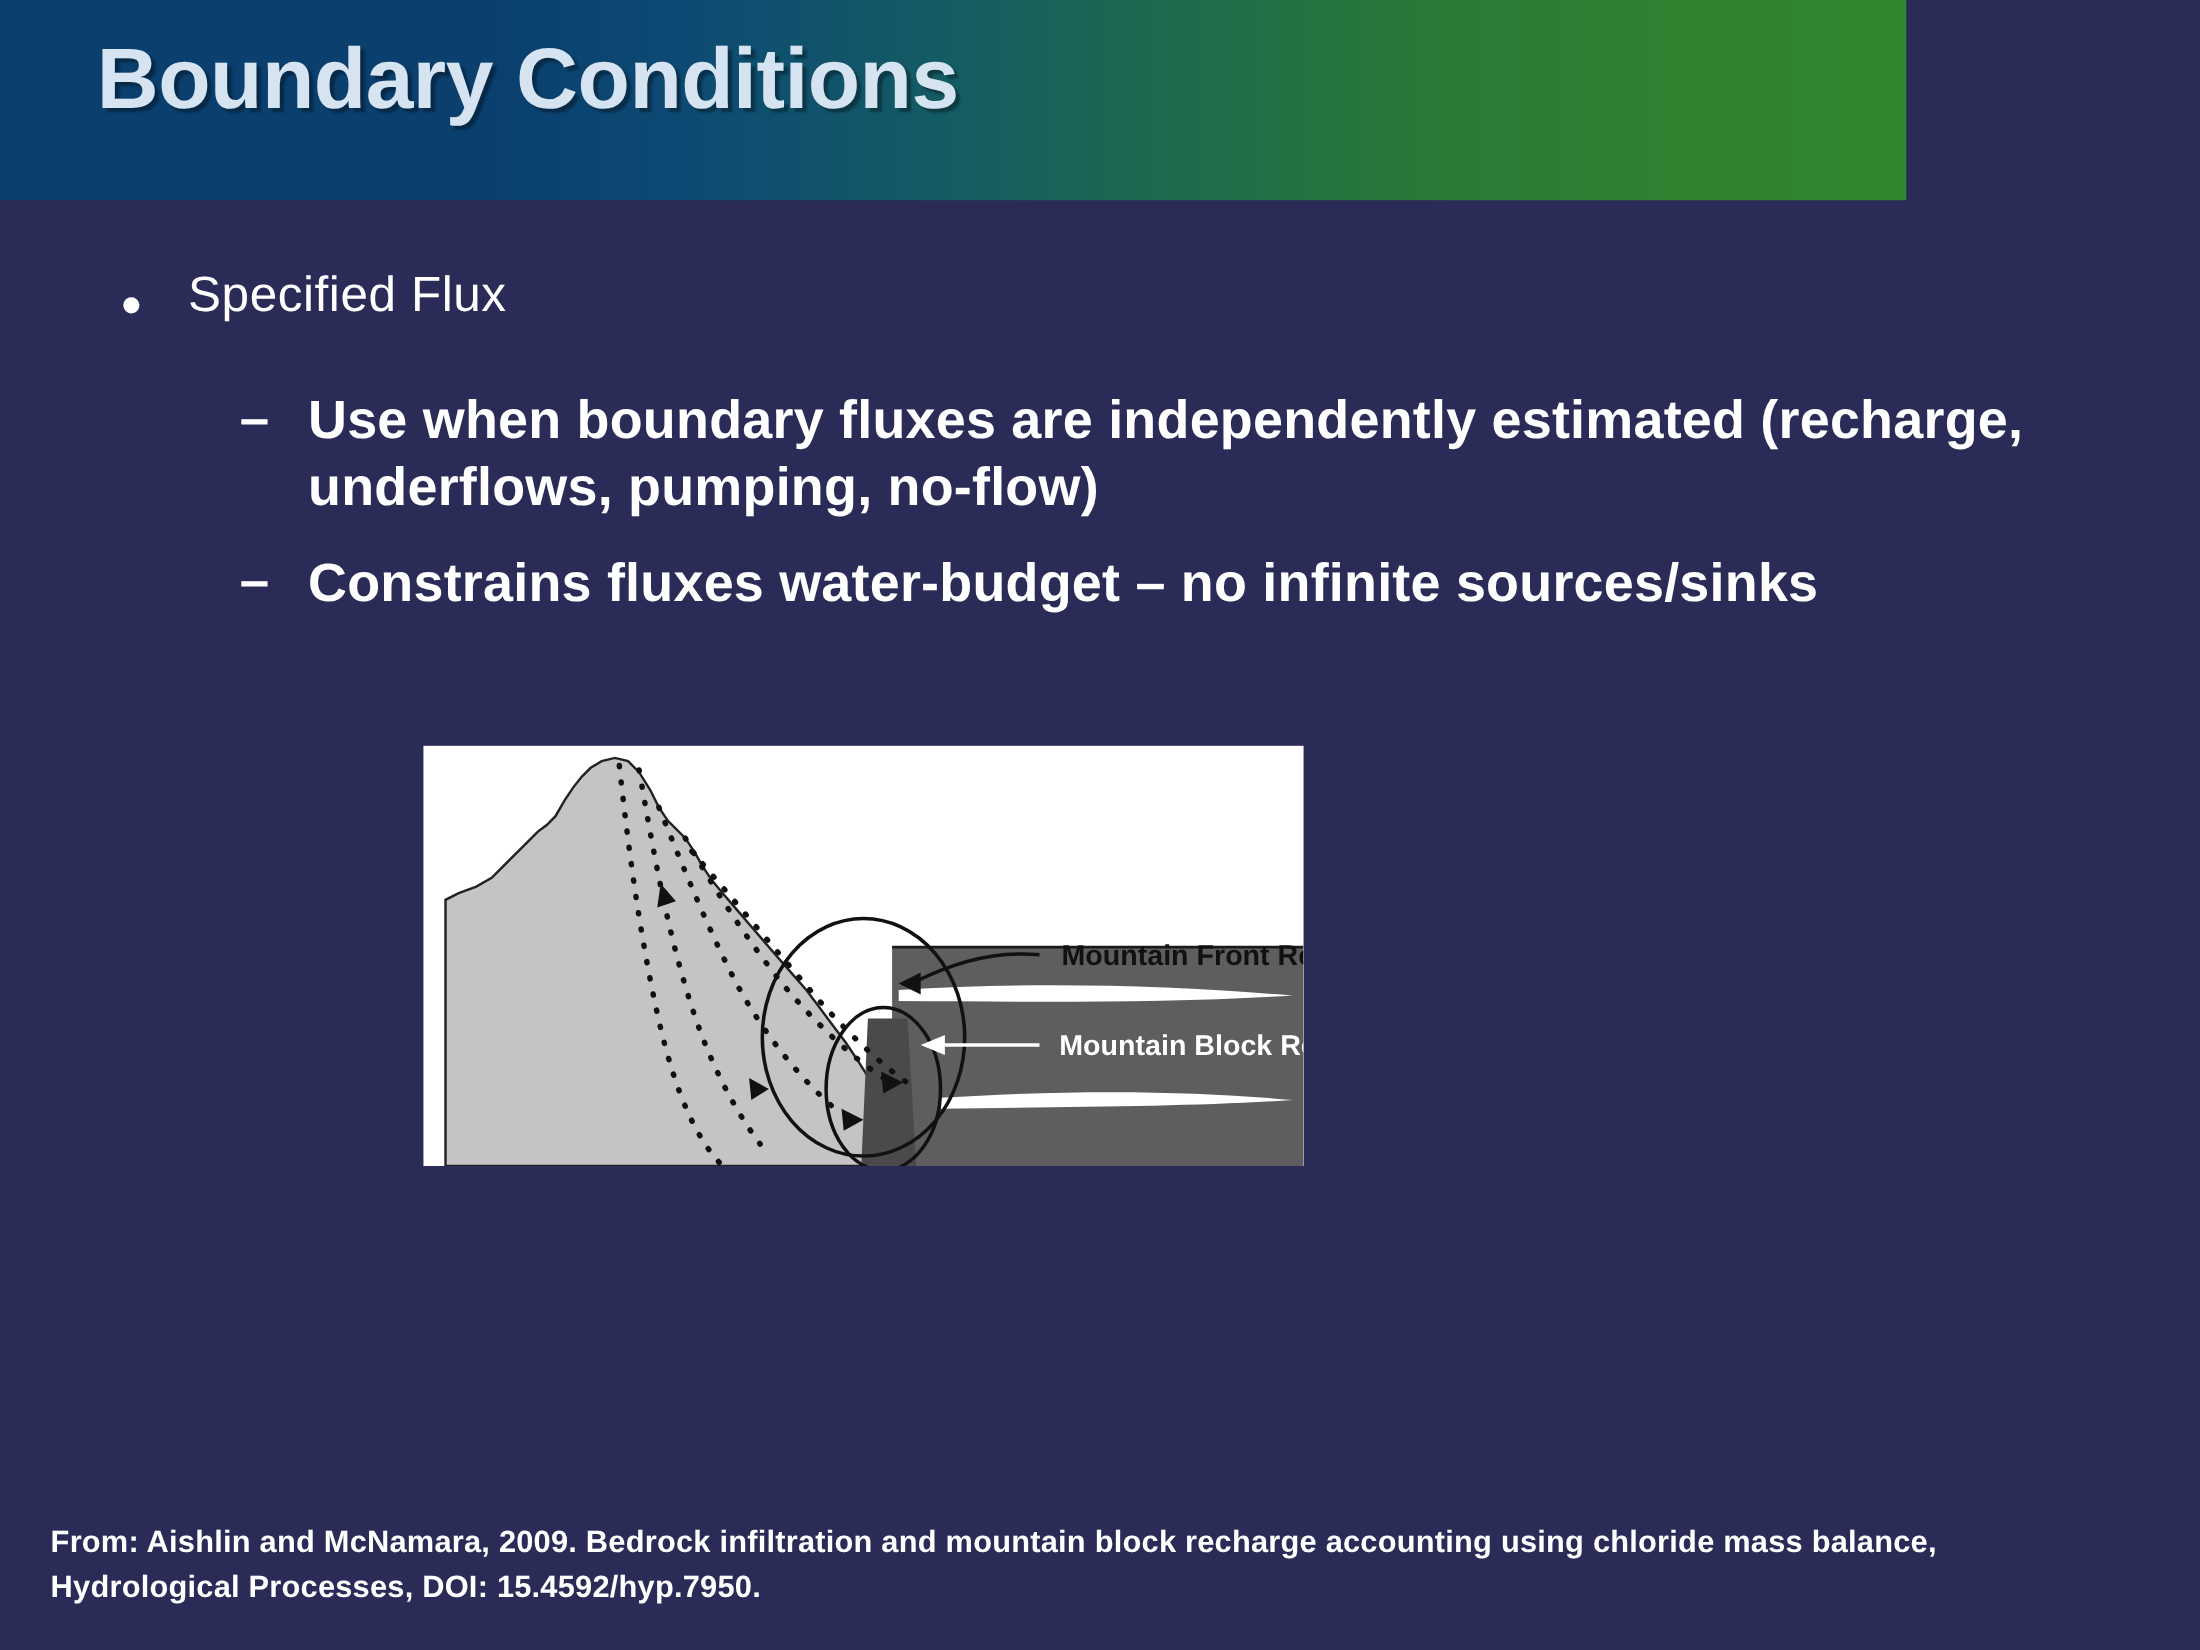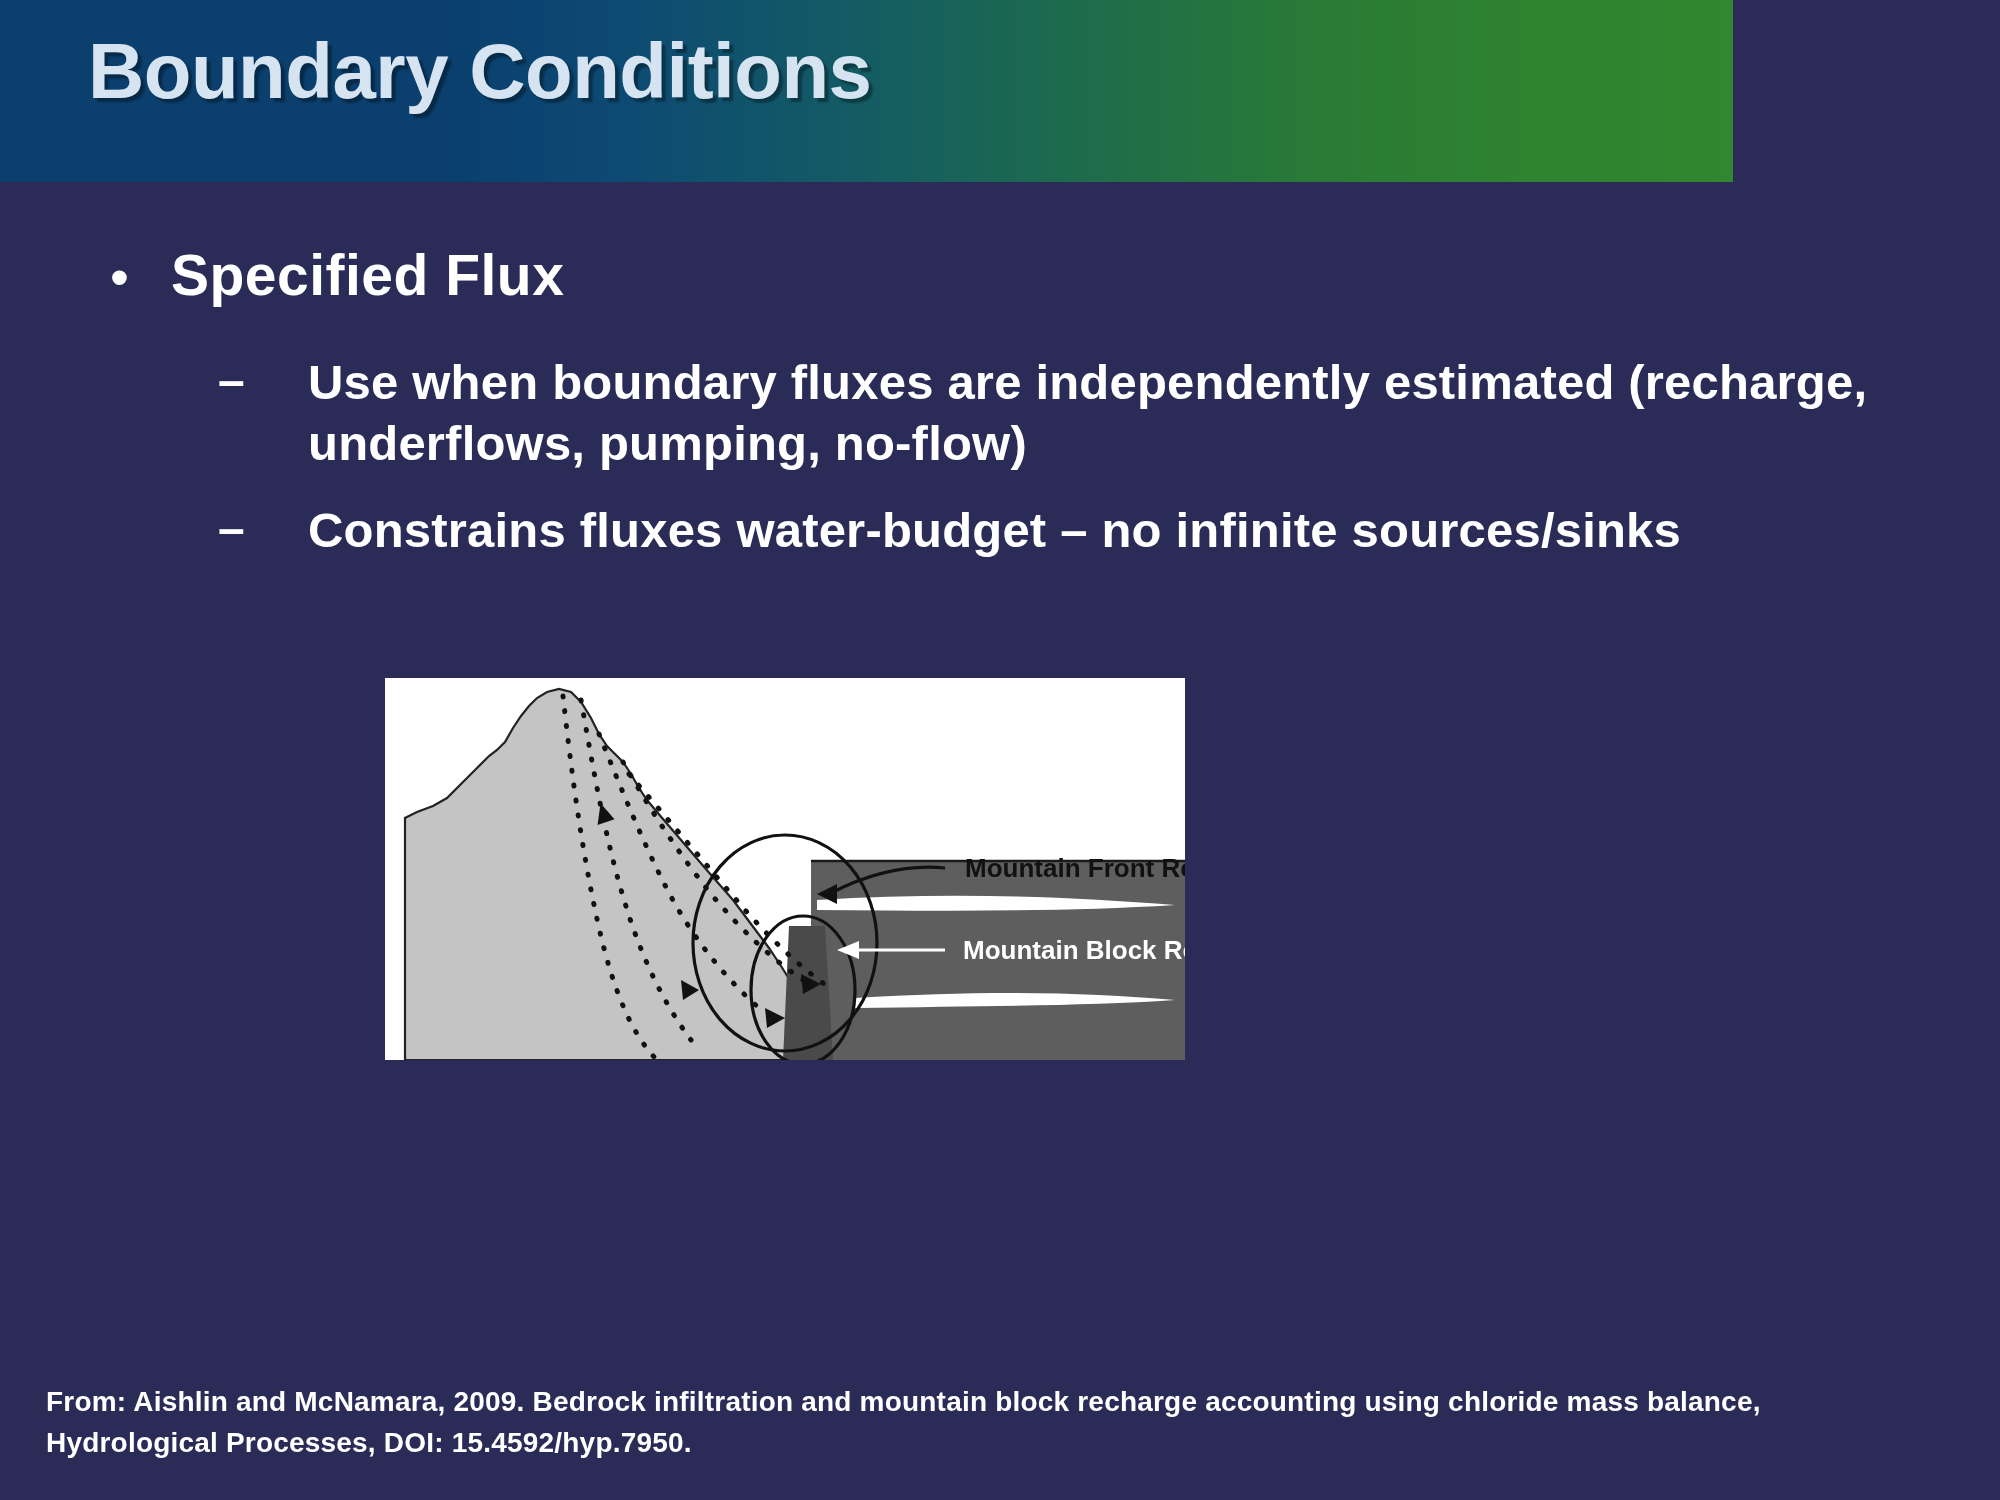--- a/index.html
+++ b/index.html
@@ -64,22 +64,22 @@
     color: #ffffff;
   }
   .bullet-dot {
     font-size: 54px;
     line-height: 1;
     margin-right: 42px;
     color: #ffffff;
     padding-top: 8px;
   }
   .bullet-l1-text {
-    font-size: 57px;
-    font-weight: bold;
+    font-size: 45px;
+    font-weight: normal;
     letter-spacing: 0.5px;
     white-space: nowrap;
   }
 
   .sub-list {
     position: absolute;
     left: 218px;
     top: 170px;
     width: 1740px;
   }
@@ -96,21 +96,20 @@
     width: 62px;
     flex: 0 0 62px;
     color: #ffffff;
   }
   .bullet-l2-text {
     font-size: 49px;
     font-weight: bold;
     line-height: 1.24;
     letter-spacing: 0.2px;
     max-width: 1640px;
-    margin-left: 28px;
   }
 
   
   .figure-wrap {
     position: absolute;
     left: 385px;
     top: 678px;
     width: 800px;
     height: 382px;
     background: #ffffff;

